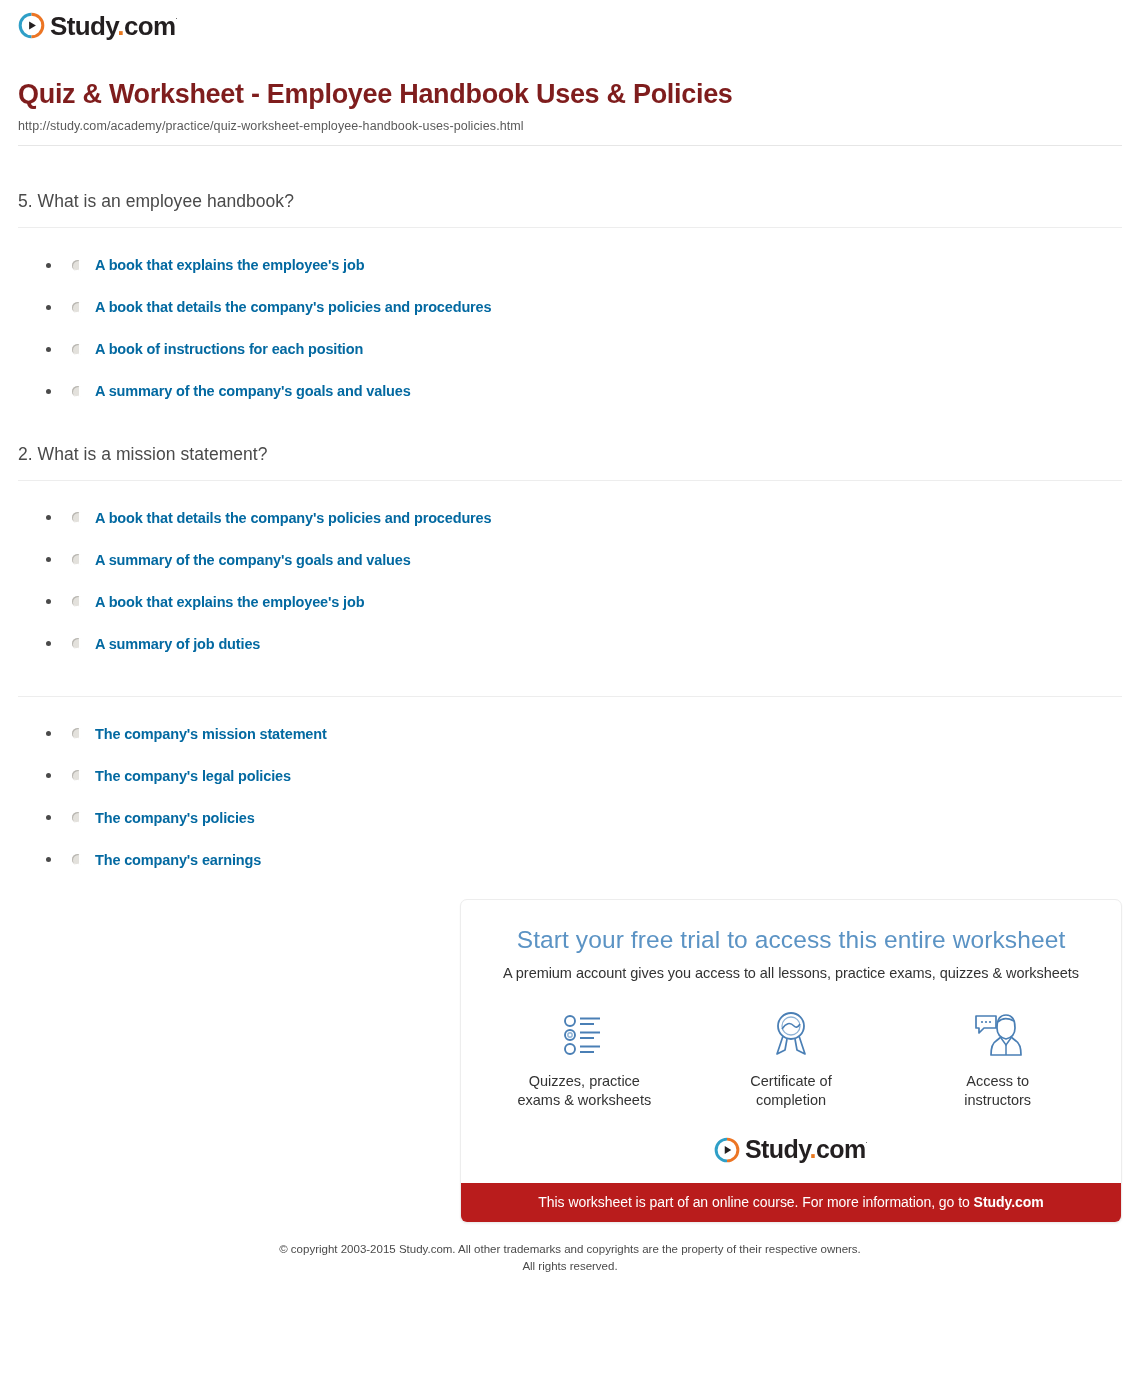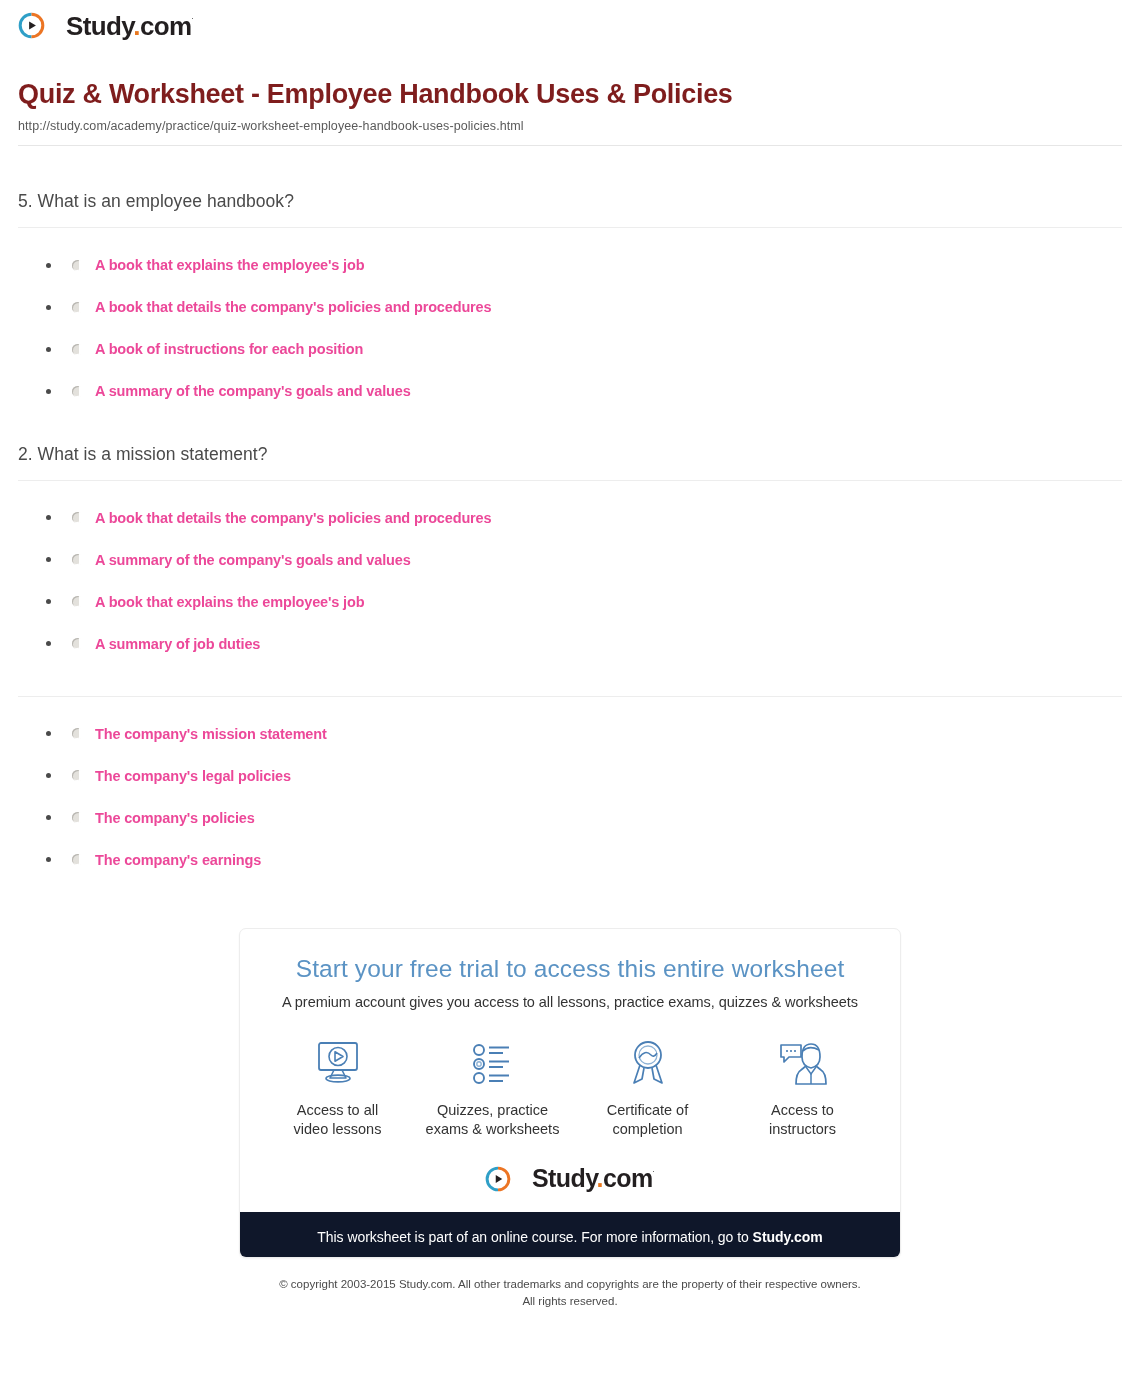--- a/index.html
+++ b/index.html
@@ -18,21 +18,21 @@
 
   
   .topbar {
     padding: 12px 0 0 18px;
     height: 46px;
     box-sizing: border-box;
   }
   .logo {
     display: inline-flex;
     align-items: center;
-    gap: 21px;
+    gap: 5px;
   }
   .logo-mark {
     width: 27px;
     height: 27px;
     display: block;
     flex: 0 0 auto;
   }
   .logo-text {
     font-size: 26px;
     font-weight: 700;
@@ -94,21 +94,21 @@
     list-style: none;
     margin: 0;
     padding: 0 0 0 28px;
   }
   .option {
     display: flex;
     align-items: center;
     margin-top: 26px;
     font-size: 14.5px;
     font-weight: 700;
-    color: #ec4899;
+    color: #0369a1;
     letter-spacing: -0.15px;
     text-align: center;
   }
   .option:first-child { margin-top: 29px; }
   .bullet {
     width: 5px;
     height: 5px;
     border-radius: 50%;
     background: #4a4a4a;
     flex: 0 0 auto;
@@ -132,22 +132,22 @@
     width: 5px;
     height: 11px;
     background: #ffffff;
     border-radius: 0 6px 6px 0;
   }
   .option-label { white-space: nowrap; }
 
   
   .promo-wrap {
     display: flex;
-    justify-content: center;
-    margin-top: 60px;
+    justify-content: flex-end;
+    margin-top: 31px;
   }
   .promo-card {
     width: 660px;
     background: #ffffff;
     border: 1px solid #ededed;
     border-radius: 7px;
     box-shadow: 0 1px 2px rgba(0,0,0,0.05);
     overflow: hidden;
   }
   .promo-inner {
@@ -192,25 +192,25 @@
   .promo-logo {
     margin-top: 26px;
     display: flex;
     justify-content: center;
     margin-bottom: 4px;
   }
   .promo-logo .logo-text { font-size: 25px; }
   .promo-logo .logo-mark { width: 26px; height: 26px; }
 
   .promo-bar {
-    background: #0f172a;
+    background: #b91c1c;
     color: #ffffff;
     text-align: center;
     font-size: 14px;
-    padding: 17px 0 12px 0;
+    padding: 11px 0 12px 0;
     letter-spacing: -0.05px;
   }
   .promo-bar b { font-weight: 700; }
 
   .copyright {
     text-align: center;
     font-size: 11.5px;
     color: #4a4a4a;
     margin-top: 18px;
     line-height: 1.45;
@@ -320,33 +320,20 @@
 
   <div class="promo-wrap">
     <div class="promo-card">
       <div class="promo-inner">
 
         <div class="promo-headline">Start your free trial to access this entire worksheet</div>
         <div class="promo-sub">A premium account gives you access to all lessons, practice exams, quizzes &amp; worksheets</div>
 
         <div class="features">
 
-          <div class="feature">
-            <div class="feature-icon">
-              <svg width="56" height="50" viewBox="0 0 56 50">
-                <rect x="9" y="4" width="38" height="27" rx="2" fill="none" stroke="#4a7fb5" stroke-width="1.8"></rect>
-                <circle cx="28" cy="17.5" r="9" fill="none" stroke="#4a7fb5" stroke-width="1.6"></circle>
-                <path d="M25 12.8 L33 17.5 L25 22.2 Z" fill="none" stroke="#4a7fb5" stroke-width="1.6" stroke-linejoin="round"></path>
-                <path d="M24 31 L20 39 L36 39 L32 31" fill="none" stroke="#4a7fb5" stroke-width="1.6" stroke-linejoin="round"></path>
-                <ellipse cx="28" cy="39.5" rx="12" ry="3.4" fill="none" stroke="#4a7fb5" stroke-width="1.6"></ellipse>
-              </svg>
-            </div>
-            <div class="feature-label">Access to all
-video lessons</div>
-          </div>
 
           <div class="feature">
             <div class="feature-icon">
               <svg width="56" height="50" viewBox="0 0 56 50">
                 <circle cx="14" cy="11" r="5" fill="none" stroke="#4a7fb5" stroke-width="1.9"></circle>
                 <circle cx="14" cy="25" r="5" fill="none" stroke="#4a7fb5" stroke-width="1.9"></circle>
                 <circle cx="14" cy="25" r="2.2" fill="none" stroke="#8fb3d6" stroke-width="1.4"></circle>
                 <circle cx="14" cy="39" r="5" fill="none" stroke="#4a7fb5" stroke-width="1.9"></circle>
                 <line x1="24" y1="8.5" x2="44" y2="8.5" stroke="#4a7fb5" stroke-width="2"></line>
                 <line x1="24" y1="14" x2="38" y2="14" stroke="#4a7fb5" stroke-width="2"></line>

